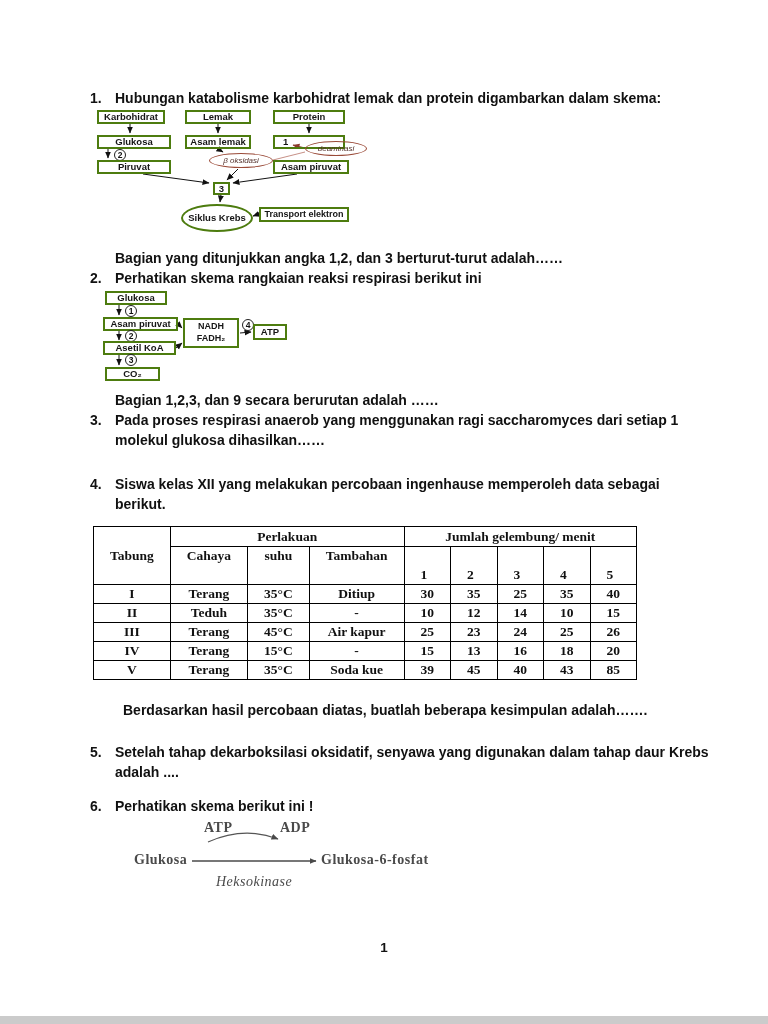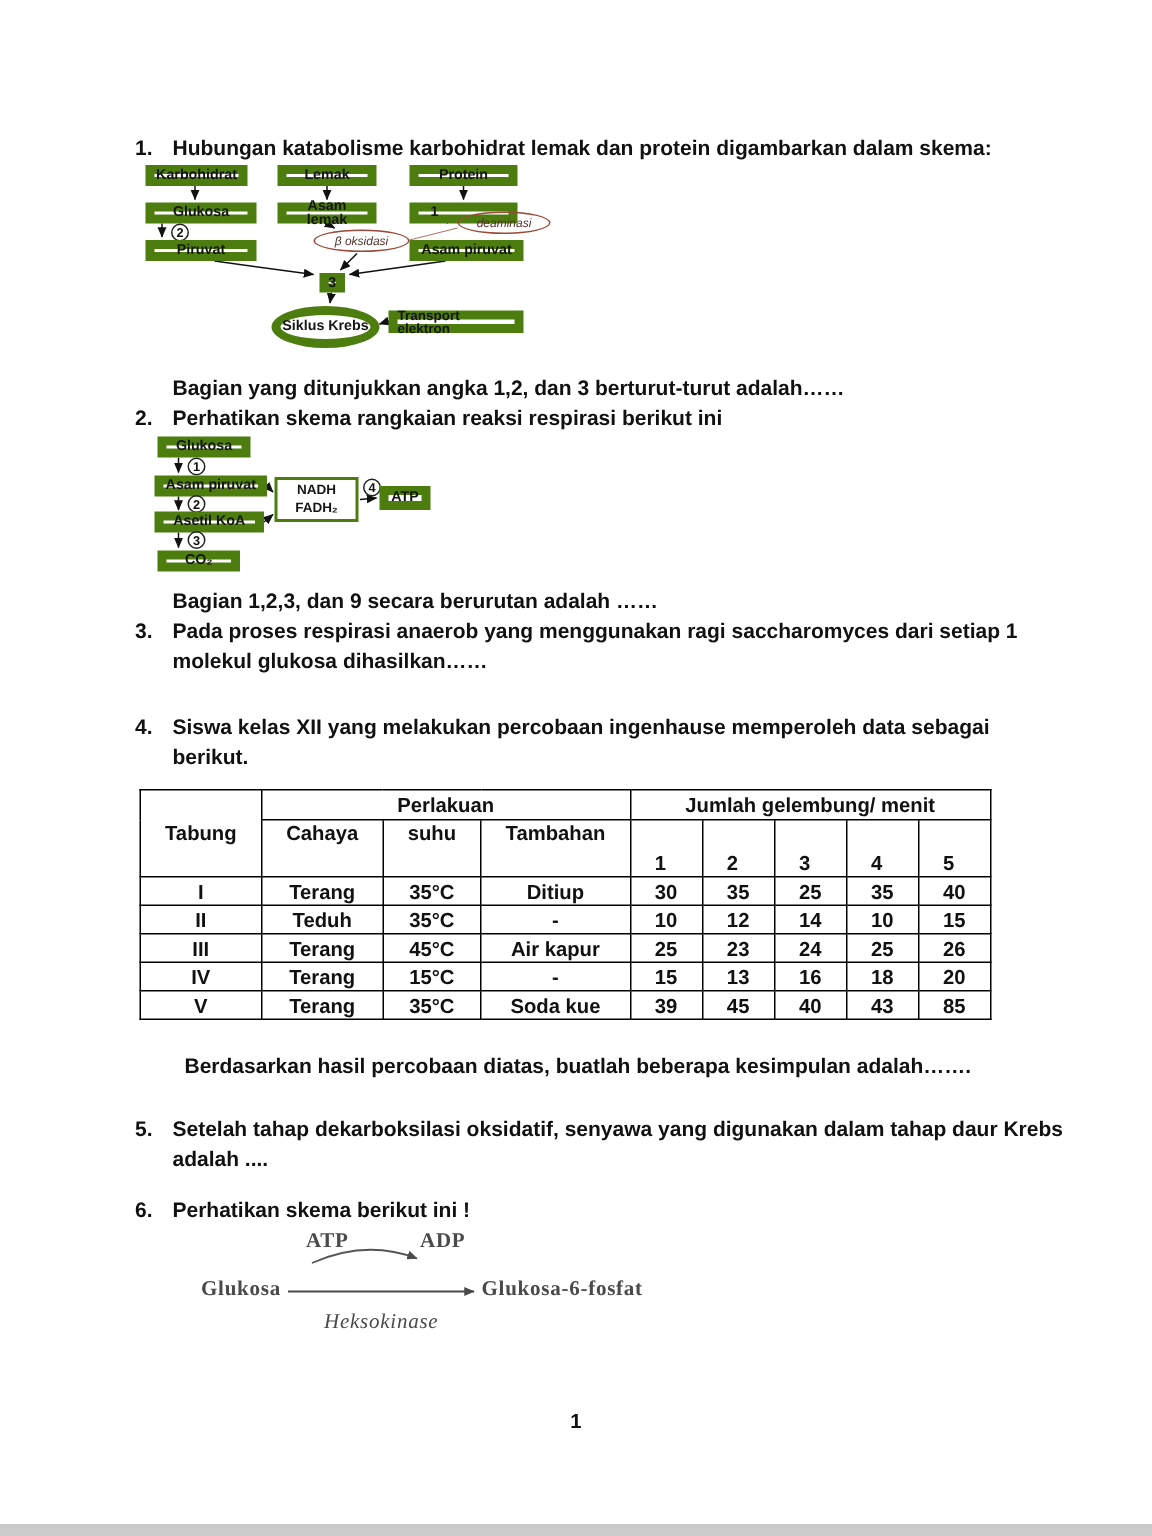--- a/index.html
+++ b/index.html
@@ -10,38 +10,38 @@
   .qnum { width:25px; flex:none; font-weight:bold; font-size:14px; line-height:20px; }
   .qbody { flex:1; font-weight:bold; font-size:14px; line-height:20px; }
   .indent { margin-left:25px; }
   .ftxt { font-weight:bold; font-size:14px; line-height:20px; }
 
   
   .diag { position:relative; }
   .d1 { width:280px; height:128px; margin-left:3px; margin-top:0; }
   .d2 { width:200px; height:96px; margin-left:13px; margin-top:2px; }
   .d6 { width:340px; height:80px; margin-left:40px; margin-top:2px; }
-  .dbox { position:absolute; border:6px solid #4d7c0f; display:flex; align-items:center; justify-content:center;
+  .dbox { position:absolute; border:2px solid #4d7c0f; display:flex; align-items:center; justify-content:center;
           font-size:9.5px; font-weight:bold; color:#151515; line-height:1; }
   .dbox.left { justify-content:flex-start; padding-left:8px; }
   .oval { position:absolute; border:1px solid #9a4a38; border-radius:50%; display:flex; align-items:center;
           justify-content:center; font-size:8px; font-style:italic; color:#53302a; line-height:1; }
   .circ { position:absolute; width:12px; height:12px; border:1px solid #222; border-radius:50%;
           font-size:8.5px; font-weight:bold; display:flex; align-items:center; justify-content:center; line-height:1; }
   .ellipse { border-radius:50%; }
   .thick { border-width:2px; display:flex; flex-direction:column; font-size:9px; line-height:1.3; }
   .dsvg { position:absolute; left:0; top:0; pointer-events:none; }
 
   
   .scan { position:absolute; font-family:"Liberation Serif", serif; font-size:14px; color:#4a4a4a; font-weight:bold; letter-spacing:0.5px; }
   .scan.it { font-style:italic; font-weight:normal; }
 
   
   table.data { border-collapse:collapse; font-size:13.5px; font-weight:bold; color:#111; margin-left:3px; }
-  table.data th, table.data td { border:1px solid #000; padding:1px 16px; }
+  table.data th, table.data td { border:1px solid #000; padding:1px 16px;font-family:Liberation Serif, serif; }
   th.c-tabung { width:54px; text-align:center; vertical-align:middle; }
   tr.sub { height:38px; }
   th.sub-top { vertical-align:top; text-align:center; font-weight:bold; }
   th.c-cahaya { width:58px; } th.c-suhu { width:45px; } th.c-tambahan { width:78px; }
   th.c-min { width:44px; text-align:left; vertical-align:bottom; padding-left:5px; padding-bottom:4px; font-weight:bold; }
   tr.hdr1 { height:20px; }
   tr.hdr1 th { text-align:center; }
   tbody tr { height:19px; }
   td.ctr { text-align:center; }
   td.num { text-align:left; padding-left:5px; }

